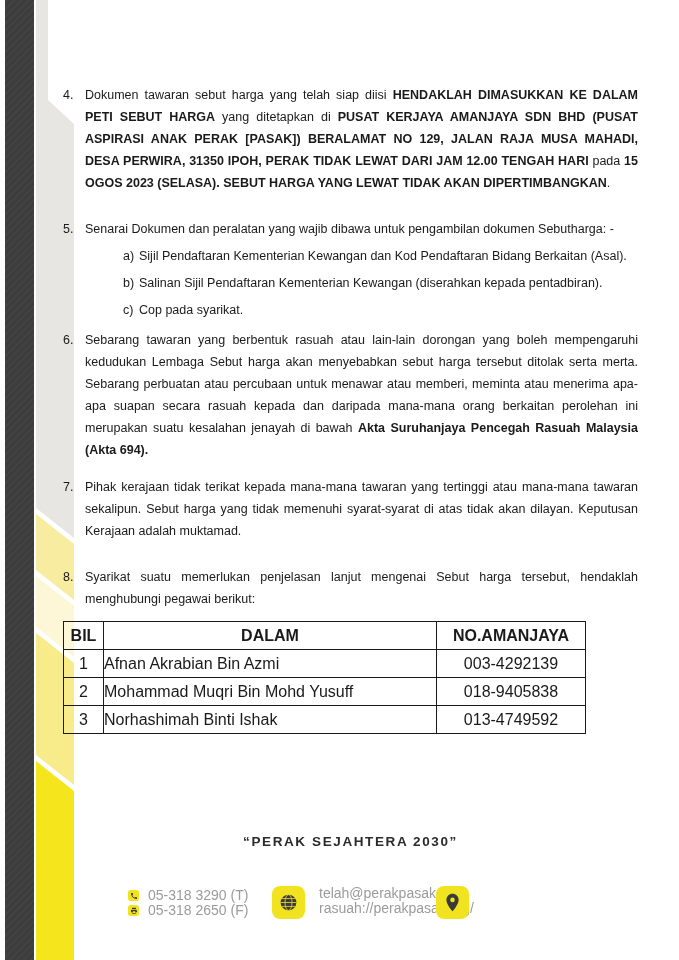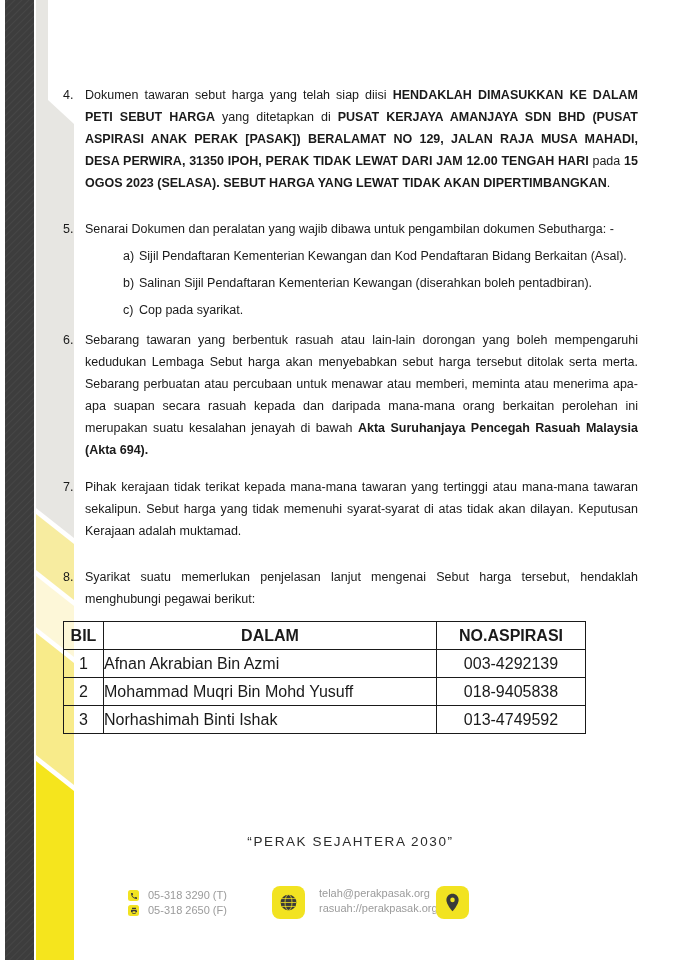--- a/index.html
+++ b/index.html
@@ -28,24 +28,24 @@
     border:1px solid #1a1a1a;height:27px;font-size:16px;padding:0;vertical-align:middle;
   }
   table.contact th{font-weight:bold;text-align:center;}
   col.c-bil{width:40px;} col.c-nama{width:333px;} col.c-tel{width:149px;}
   td.cell-bil{text-align:center;}
   td.cell-nama{text-align:left;padding-left:10px;}
   td.cell-tel{text-align:center;}
   
   .slogan{
     position:absolute;left:63px;top:834px;width:575px;text-align:center;
-    font-size:13.5px;font-weight:normal;letter-spacing:1.6px;color:#2b2b2b;
+    font-size:13.5px;font-weight:bold;letter-spacing:1.6px;color:#2b2b2b;
   }
   
-  .fgroup{position:absolute;display:flex;align-items:flex-start;color:#9b9b9b;font-size:11px;line-height:15px;}
+  .fgroup{position:absolute;display:flex;align-items:flex-start;color:#9b9b9b;font-size:14px;line-height:15px;}
   .phones{left:128px;top:888px;display:block;}
   .prow{display:flex;align-items:center;height:15px;}
   .mini-icon{width:11px;height:11px;border-radius:2.5px;background:#f2e321;display:flex;
     align-items:center;justify-content:center;flex:none;margin-right:9px;}
   .big-icon{width:33px;height:33px;border-radius:8px;background:#f2e321;display:flex;
     align-items:center;justify-content:center;flex:none;margin-right:14px;}
   .web{left:272px;top:886px;}
   .addr{left:436px;top:886px;}
   .ftext div{white-space:nowrap;}
 </style>
@@ -73,21 +73,21 @@
         <div class="num">4.</div>
         <div class="body"><span>Dokumen tawaran sebut harga yang telah siap diisi </span><b>HENDAKLAH DIMASUKKAN KE DALAM PETI SEBUT HARGA</b><span> yang ditetapkan di </span><b>PUSAT KERJAYA AMANJAYA SDN BHD (PUSAT ASPIRASI ANAK PERAK [PASAK]) BERALAMAT NO 129, JALAN RAJA MUSA MAHADI, DESA PERWIRA, 31350 IPOH, PERAK TIDAK LEWAT DARI JAM 12.00 TENGAH HARI</b><span> pada </span><b>15 OGOS 2023 (SELASA). SEBUT HARGA YANG LEWAT TIDAK AKAN DIPERTIMBANGKAN</b><span>.</span></div>
       </div>
       <div class="item">
         <div class="num">5.</div>
         <div class="body"><span>Senarai Dokumen dan peralatan yang wajib dibawa untuk pengambilan dokumen Sebutharga: -</span><div class="sub">
             <span class="sublabel">a)</span>
             <span>Sijil Pendaftaran Kementerian Kewangan dan Kod Pendaftaran Bidang Berkaitan (Asal).</span>
           </div><div class="sub">
             <span class="sublabel">b)</span>
-            <span>Salinan Sijil Pendaftaran Kementerian Kewangan (diserahkan boleh pentadbiran).</span>
+            <span>Salinan Sijil Pendaftaran Kementerian Kewangan (diserahkan kepada pentadbiran).</span>
           </div><div class="sub">
             <span class="sublabel">c)</span>
             <span>Cop pada syarikat.</span>
           </div></div>
       </div>
       <div class="item">
         <div class="num">6.</div>
         <div class="body"><span>Sebarang tawaran yang berbentuk rasuah atau lain-lain dorongan yang boleh mempengaruhi kedudukan Lembaga Sebut harga akan menyebabkan sebut harga tersebut ditolak serta merta. Sebarang perbuatan atau percubaan untuk menawar atau memberi, meminta atau menerima apa-apa suapan secara rasuah kepada dan daripada mana-mana orang berkaitan perolehan ini merupakan suatu kesalahan jenayah di bawah </span><b>Akta Suruhanjaya Pencegah Rasuah Malaysia (Akta 694).</b></div>
       </div>
       <div class="item">
@@ -103,21 +103,21 @@
   <table class="contact">
     <colgroup>
         <col class="c-bil">
         <col class="c-nama">
         <col class="c-tel">
       </colgroup>
     <thead>
       <tr>
         <th>BIL</th>
         <th>DALAM</th>
-        <th>NO.ASPIRASI</th>
+        <th>NO.AMANJAYA</th>
       </tr>
     </thead>
     <tbody>
       <tr>
         <td class="cell-bil">1</td>
         <td class="cell-nama">Afnan Akrabian Bin Azmi</td>
         <td class="cell-tel">003-4292139</td>
       </tr>
       <tr>
         <td class="cell-bil">2</td>

